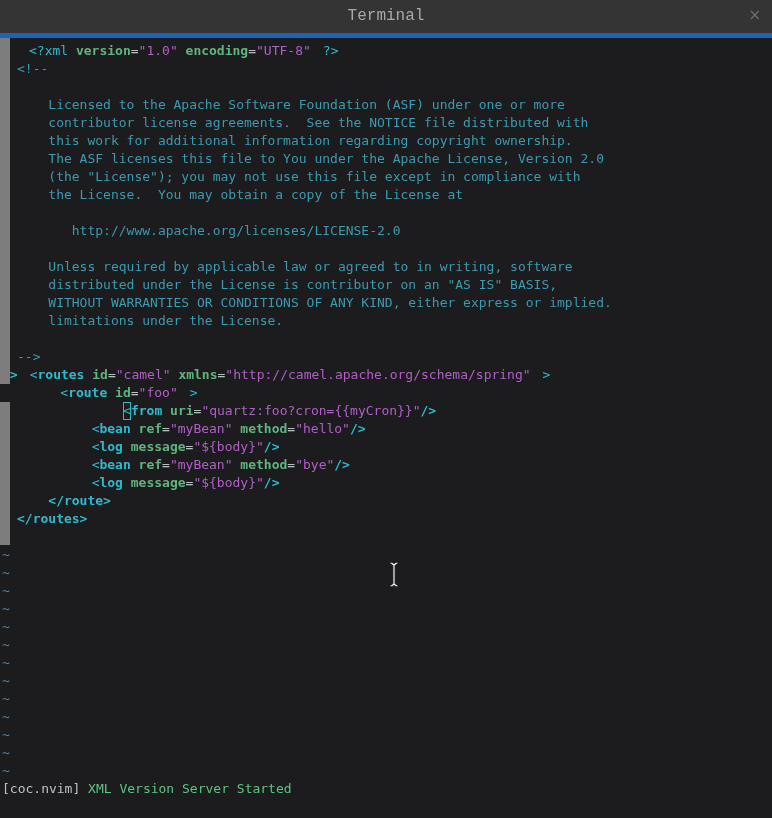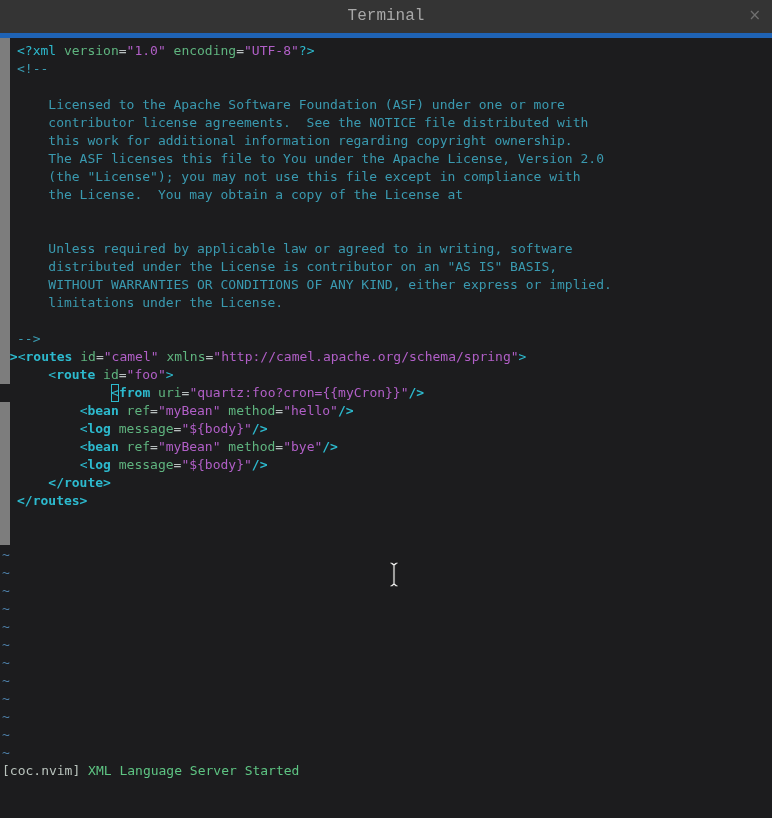--- a/index.html
+++ b/index.html
@@ -12,24 +12,24 @@
   .close { position:absolute; top:6px; right:11px; font-family:"DejaVu Sans", sans-serif;
            font-size:15px; color:var(--closefg,#6f6f6f); cursor:default; }
   .focusline { position:absolute; top:33px; left:0; width:772px; height:5px; background:var(--focus,#1f63b5); }
 
   .screen { position:absolute; top:38px; left:0; right:0; bottom:0; padding-top:4px;
             background:var(--bg,#1c1c1e); font-family:"DejaVu Sans Mono", monospace;
             font-size:13px; line-height:18px; color:var(--fg,#c8c8c8); }
   .row { height:18px; white-space:pre; padding-left:17px; }
   .row.edge { padding-left:2px; }
 
-  .pi   { color:var(--pi,#2dbace); }
+  .pi   { color:var(--pi,#2dbace);margin-left:12px; }
   .tag  { color:var(--tag,#2dbace); font-weight:bold; }
   .com  { color:var(--com,#3a9ab0); }
-  .att  { color:var(--att,#5fb47f); }
+  .att  { color:var(--att,#5fb47f);font-weight:bold; }
   .str  { color:var(--str,#b15fc7); }
   .eq   { color:var(--eq,#b9c0c0); }
   .sign { color:var(--sign,#2dbace); font-weight:bold; }
   .und  { text-underline-offset:2px; }
   .tilde { color:var(--tilde,#4d7fa8); }
   .msgGray  { color:var(--msg_gray,#b9c3bd);margin-top:24px; }
   .msgGreen { color:var(--msg_green,#5ec483); }
   .curbox { display:inline-block; width:8px; height:18px; vertical-align:top;
             box-shadow:inset 0 0 0 1px var(--pi,#2dbace); }
 
@@ -55,20 +55,21 @@
       <div class="row"><span class="pi">&lt;?xml </span><span class="att">version</span><span class="eq">=</span><span class="str">"1.0"</span><span> </span><span class="att">encoding</span><span class="eq">=</span><span class="str">"UTF-8"</span><span class="pi">?&gt;</span></div>
       <div class="row"><span class="com">&lt;!--</span></div>
       <div class="row"></div>
       <div class="row"><span class="com">    Licensed to the Apache Software Foundation (ASF) under one or more</span></div>
       <div class="row"><span class="com">    contributor license agreements.  See the NOTICE file distributed with</span></div>
       <div class="row"><span class="com">    this work for additional information regarding copyright ownership.</span></div>
       <div class="row"><span class="com">    The ASF licenses this file to You under the Apache License, Version 2.0</span></div>
       <div class="row"><span class="com">    (the "License"); you may not use this file except in compliance with</span></div>
       <div class="row"><span class="com">    the License.  You may obtain a copy of the License at</span></div>
       <div class="row"></div>
+      <div class="row"><span class="com">       http://www.apache.org/licenses/LICENSE-2.0</span></div>
       <div class="row"></div>
       <div class="row"><span class="com">    Unless required by applicable law or agreed to in writing, software</span></div>
       <div class="row"><span class="com">    distributed under the License is contributor on an "AS IS" BASIS,</span></div>
       <div class="row"><span class="com">    WITHOUT WARRANTIES OR CONDITIONS OF ANY KIND, either express or implied.</span></div>
       <div class="row"><span class="com">    limitations under the License.</span></div>
       <div class="row"></div>
       <div class="row"><span class="com">--&gt;</span></div>
       <div class="row edge"><span class="sign">&gt;&gt;</span><span class="pi">&lt;</span><span class="tag und">routes</span><span> </span><span class="att">id</span><span class="eq">=</span><span class="str">"camel"</span><span> </span><span class="att">xmlns</span><span class="eq">=</span><span class="str">"http://camel.apache.org/schema/spring"</span><span class="pi">&gt;</span></div>
       <div class="row"><span>    </span><span class="pi">&lt;</span><span class="tag">route</span><span> </span><span class="att">id</span><span class="eq">=</span><span class="str">"foo"</span><span class="pi">&gt;</span></div>
       <div class="row"><span>            </span><span class="pi curbox">&lt;</span><span class="tag">from</span><span> </span><span class="att">uri</span><span class="eq">=</span><span class="str">"quartz:foo?cron={{myCron}}"</span><span class="tag">/&gt;</span></div>
@@ -85,21 +86,21 @@
       <div class="row edge"><span class="tilde">~</span></div>
       <div class="row edge"><span class="tilde">~</span></div>
       <div class="row edge"><span class="tilde">~</span></div>
       <div class="row edge"><span class="tilde">~</span></div>
       <div class="row edge"><span class="tilde">~</span></div>
       <div class="row edge"><span class="tilde">~</span></div>
       <div class="row edge"><span class="tilde">~</span></div>
       <div class="row edge"><span class="tilde">~</span></div>
       <div class="row edge"><span class="tilde">~</span></div>
       <div class="row edge"><span class="tilde">~</span></div>
-      <div class="row edge"><span class="msgGray">[coc.nvim] </span><span class="msgGreen">XML Language Server Started</span></div>
+      <div class="row edge"><span class="msgGray">[coc.nvim] </span><span class="msgGreen">XML Version Server Started</span></div>
     </div>
 
   <div class="thumb seg1"></div>
   <div class="thumb seg2"></div>
 
   <div class="mousecursor">
     <svg width="16" height="27" viewBox="0 0 16 27">
       <path d="M4 1 C5.5 1 6.8 1.6 8 2.6 C9.2 1.6 10.5 1 12 1 L12 3 C10.6 3 9.7 3.6 9.1 4.6 L9.1 22.4 C9.7 23.4 10.6 24 12 24 L12 26 C10.5 26 9.2 25.4 8 24.4 C6.8 25.4 5.5 26 4 26 L4 24 C5.4 24 6.3 23.4 6.9 22.4 L6.9 4.6 C6.3 3.6 5.4 3 4 3 Z" fill="#f4f4f4" stroke="#1a1a1a" stroke-width="1"></path>
     </svg>
   </div>

